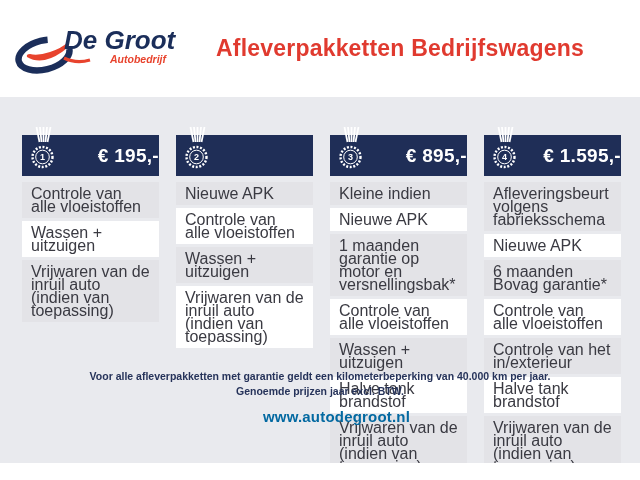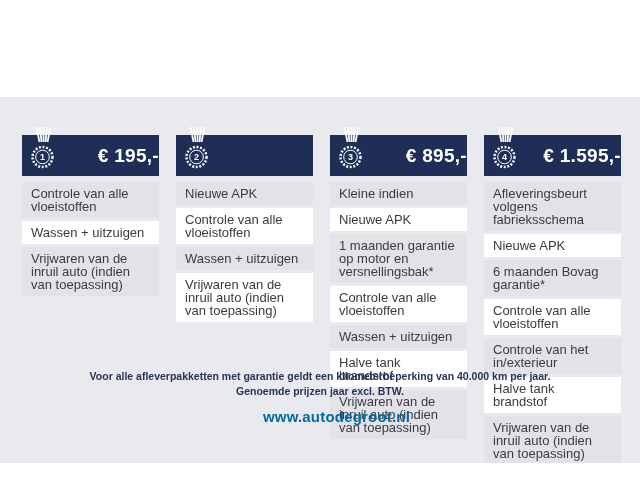--- a/index.html
+++ b/index.html
@@ -15,36 +15,48 @@
   .panel{position:absolute;top:97px;left:0;width:640px;height:366px;background:#e9eaee;}
 
   .columns{display:flex;gap:17px;padding:30px 19px 0 22px;height:266px;align-items:flex-start;box-sizing:border-box;}
   .package{flex:1 1 0;min-width:0;}
 
   .col-header{position:relative;margin-top:8px;height:41px;background:#1f2e57;display:flex;align-items:center;}
   .medal{position:absolute;left:5px;top:-8px;}
   .price{flex:1;margin-left:30px;text-align:right;color:#ffffff;font-weight:bold;font-size:19px;letter-spacing:0.3px;white-space:nowrap;}
 
   .rows{margin-top:6px;}
-  .row{padding:5px 9px;margin-bottom:3px;font-size:13px;line-height:13px;color:#3a3a42;}
+  .row{padding:5px 9px;margin-bottom:3px;font-size:16px;line-height:13px;color:#3a3a42;}
   .row.odd{background:#e3e3e7;}
   .row.even{background:#ffffff;}
 
   .footnotes{text-align:center;padding-top:6px;}
   .footnote-line{font-size:10.5px;line-height:15px;font-weight:600;color:#26335a;}
   .website{margin-top:9px;text-align:center;font-size:15px;font-weight:bold;color:#0369a1;letter-spacing:0.2px;padding-left:33px;}
 
   
   .bottom-strip{position:absolute;bottom:0;left:0;width:640px;height:17px;background:#ffffff;}
 </style>
 </head>
 <body>
 
 <div class="page">
 
+  <div class="top-strip">
+    <div class="logo-wrap">
+      <svg width="166" height="58" viewBox="0 0 166 58">
+        <ellipse cx="30" cy="37" rx="26" ry="14.5" transform="rotate(-14 30 37)" fill="none" stroke="#1b2e5a" stroke-width="6.5" stroke-dasharray="104 31"></ellipse>
+        <path d="M 13 39 Q 28 48 48 34 Q 58 27 54 24 Q 48 30 36 34 Q 24 38 16 36 Q 12 36 13 39 Z" fill="#e8432d"></path>
+        <path d="M 50 40 Q 62 46 76 42" stroke="#e8432d" stroke-width="3.2" fill="none"></path>
+        <text x="50" y="31" font-style="italic" font-weight="bold" font-size="26" fill="#1b2e5a">De Groot</text>
+        <text x="152" y="45" text-anchor="end" font-style="italic" font-weight="bold" font-size="10.5" fill="#e8432d">Autobedrijf</text>
+      </svg>
+    </div>
+    <div class="main-title">Afleverpakketten Bedrijfswagens</div>
+  </div>
 
   <div class="panel">
     <div class="columns">
   <div class="package">
     <div class="col-header">
       <svg class="medal" width="30" height="48" viewBox="0 0 30 48">
         <g stroke="#ffffff" stroke-width="1.8">
           <line x1="9.5" y1="0" x2="12.5" y2="15"></line>
           <line x1="13" y1="0" x2="14.5" y2="15"></line>
           <line x1="16.5" y1="0" x2="16.5" y2="15"></line>

